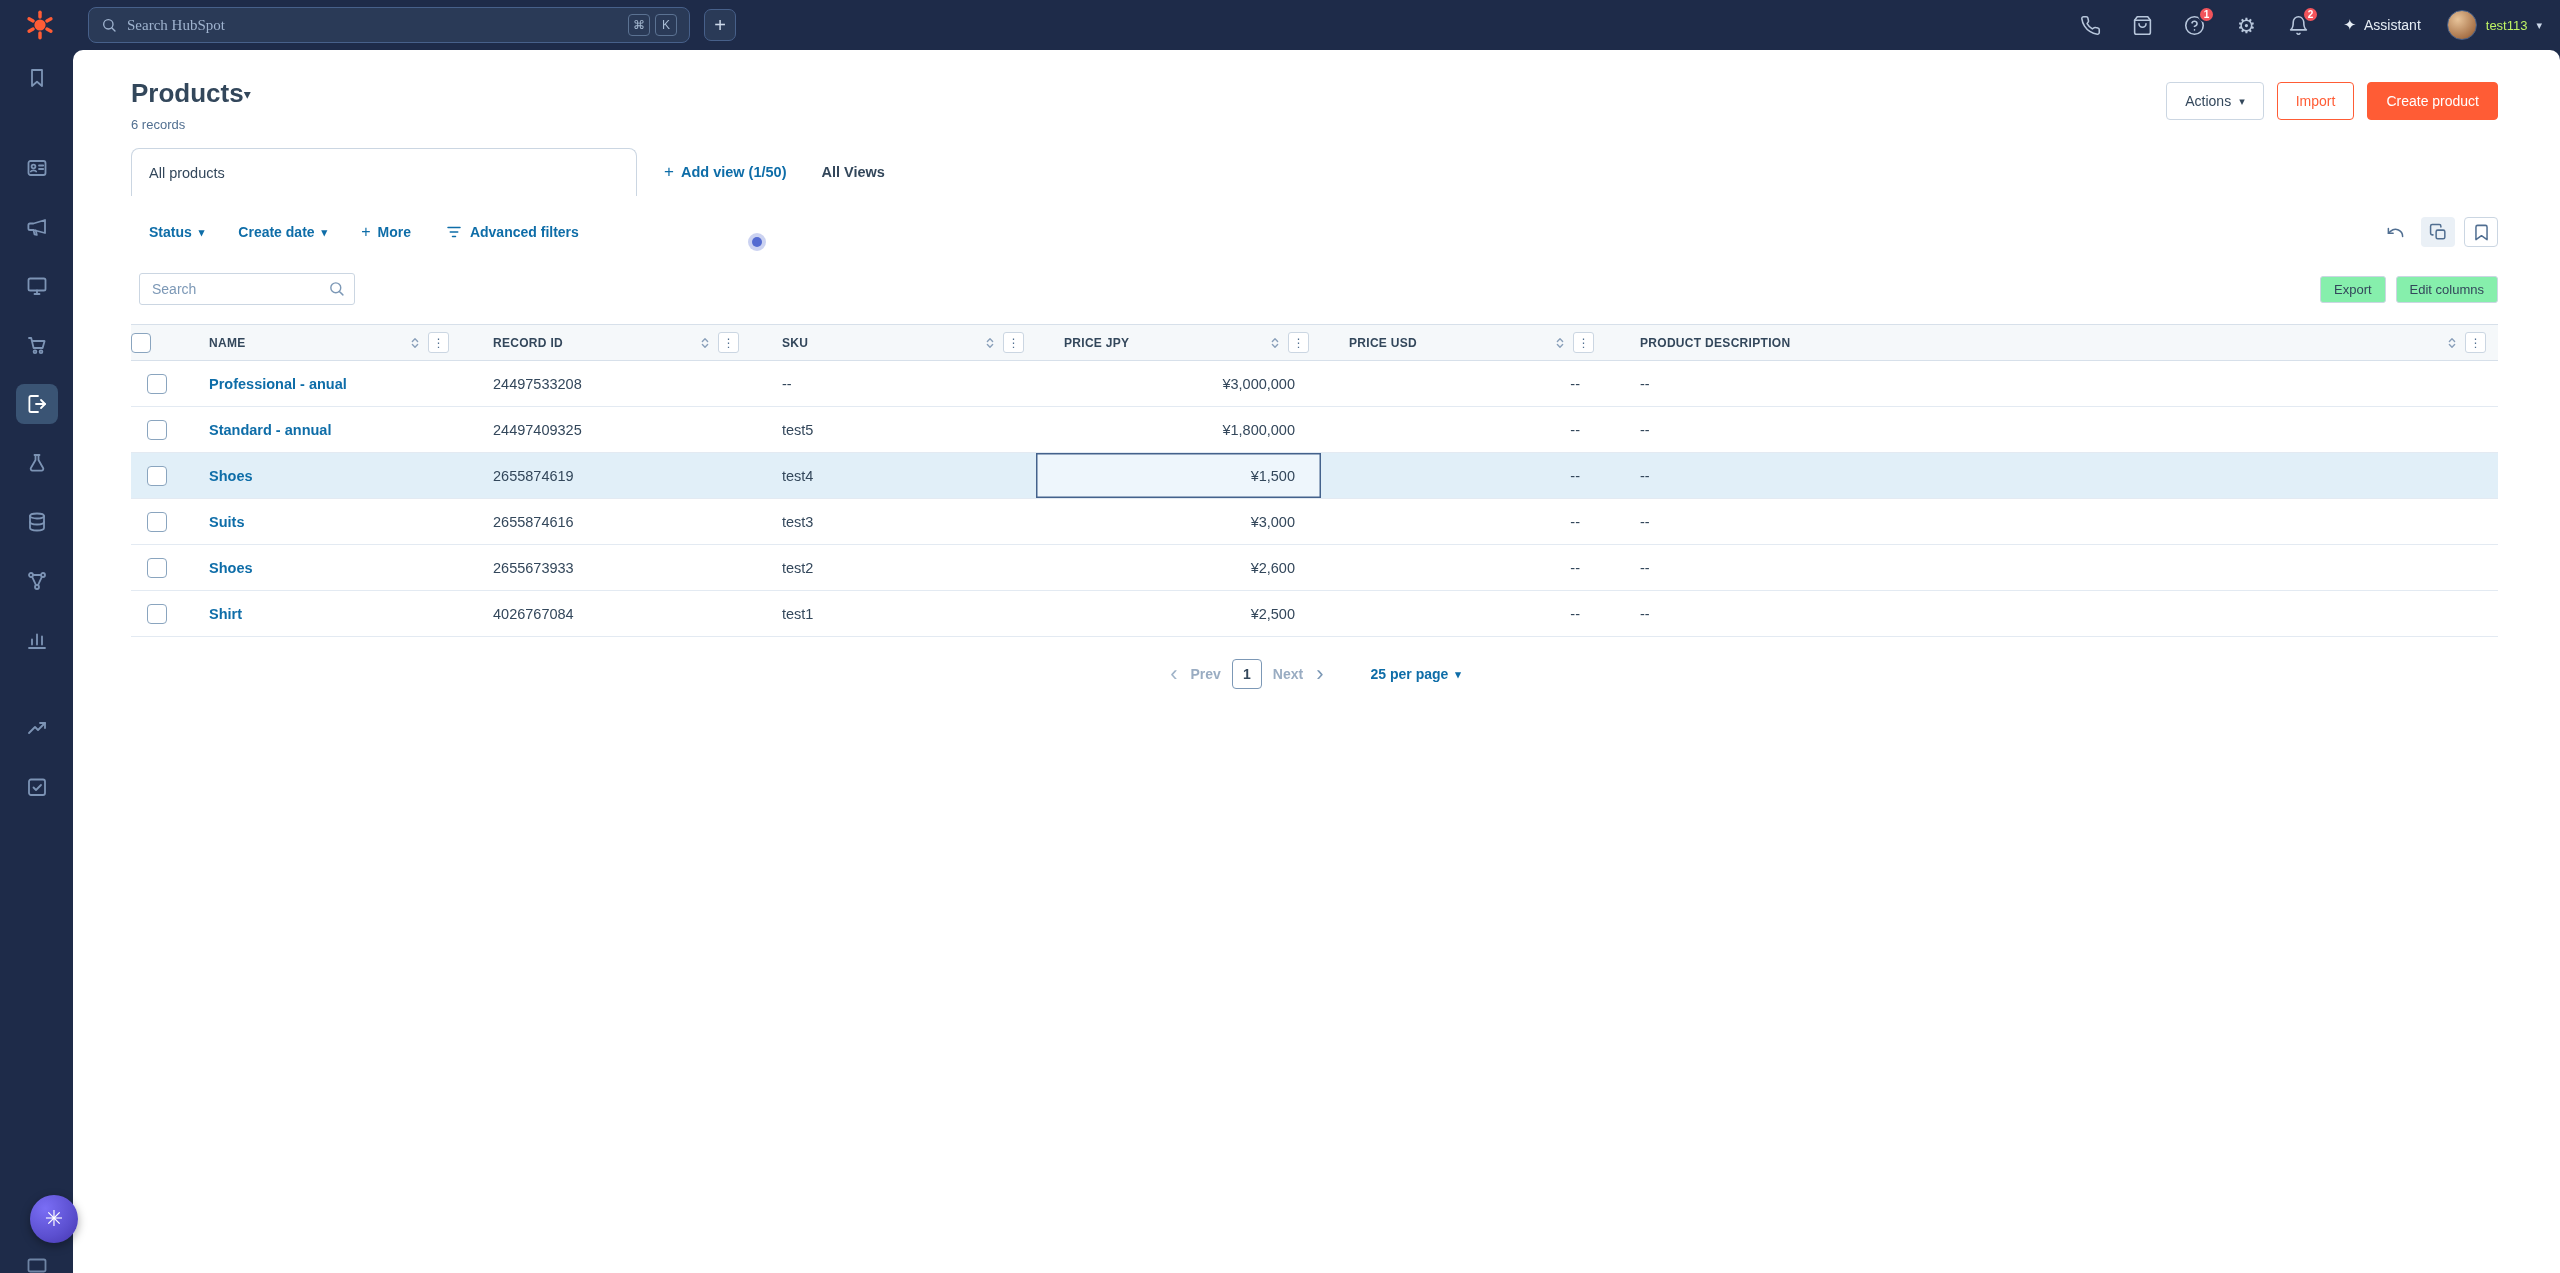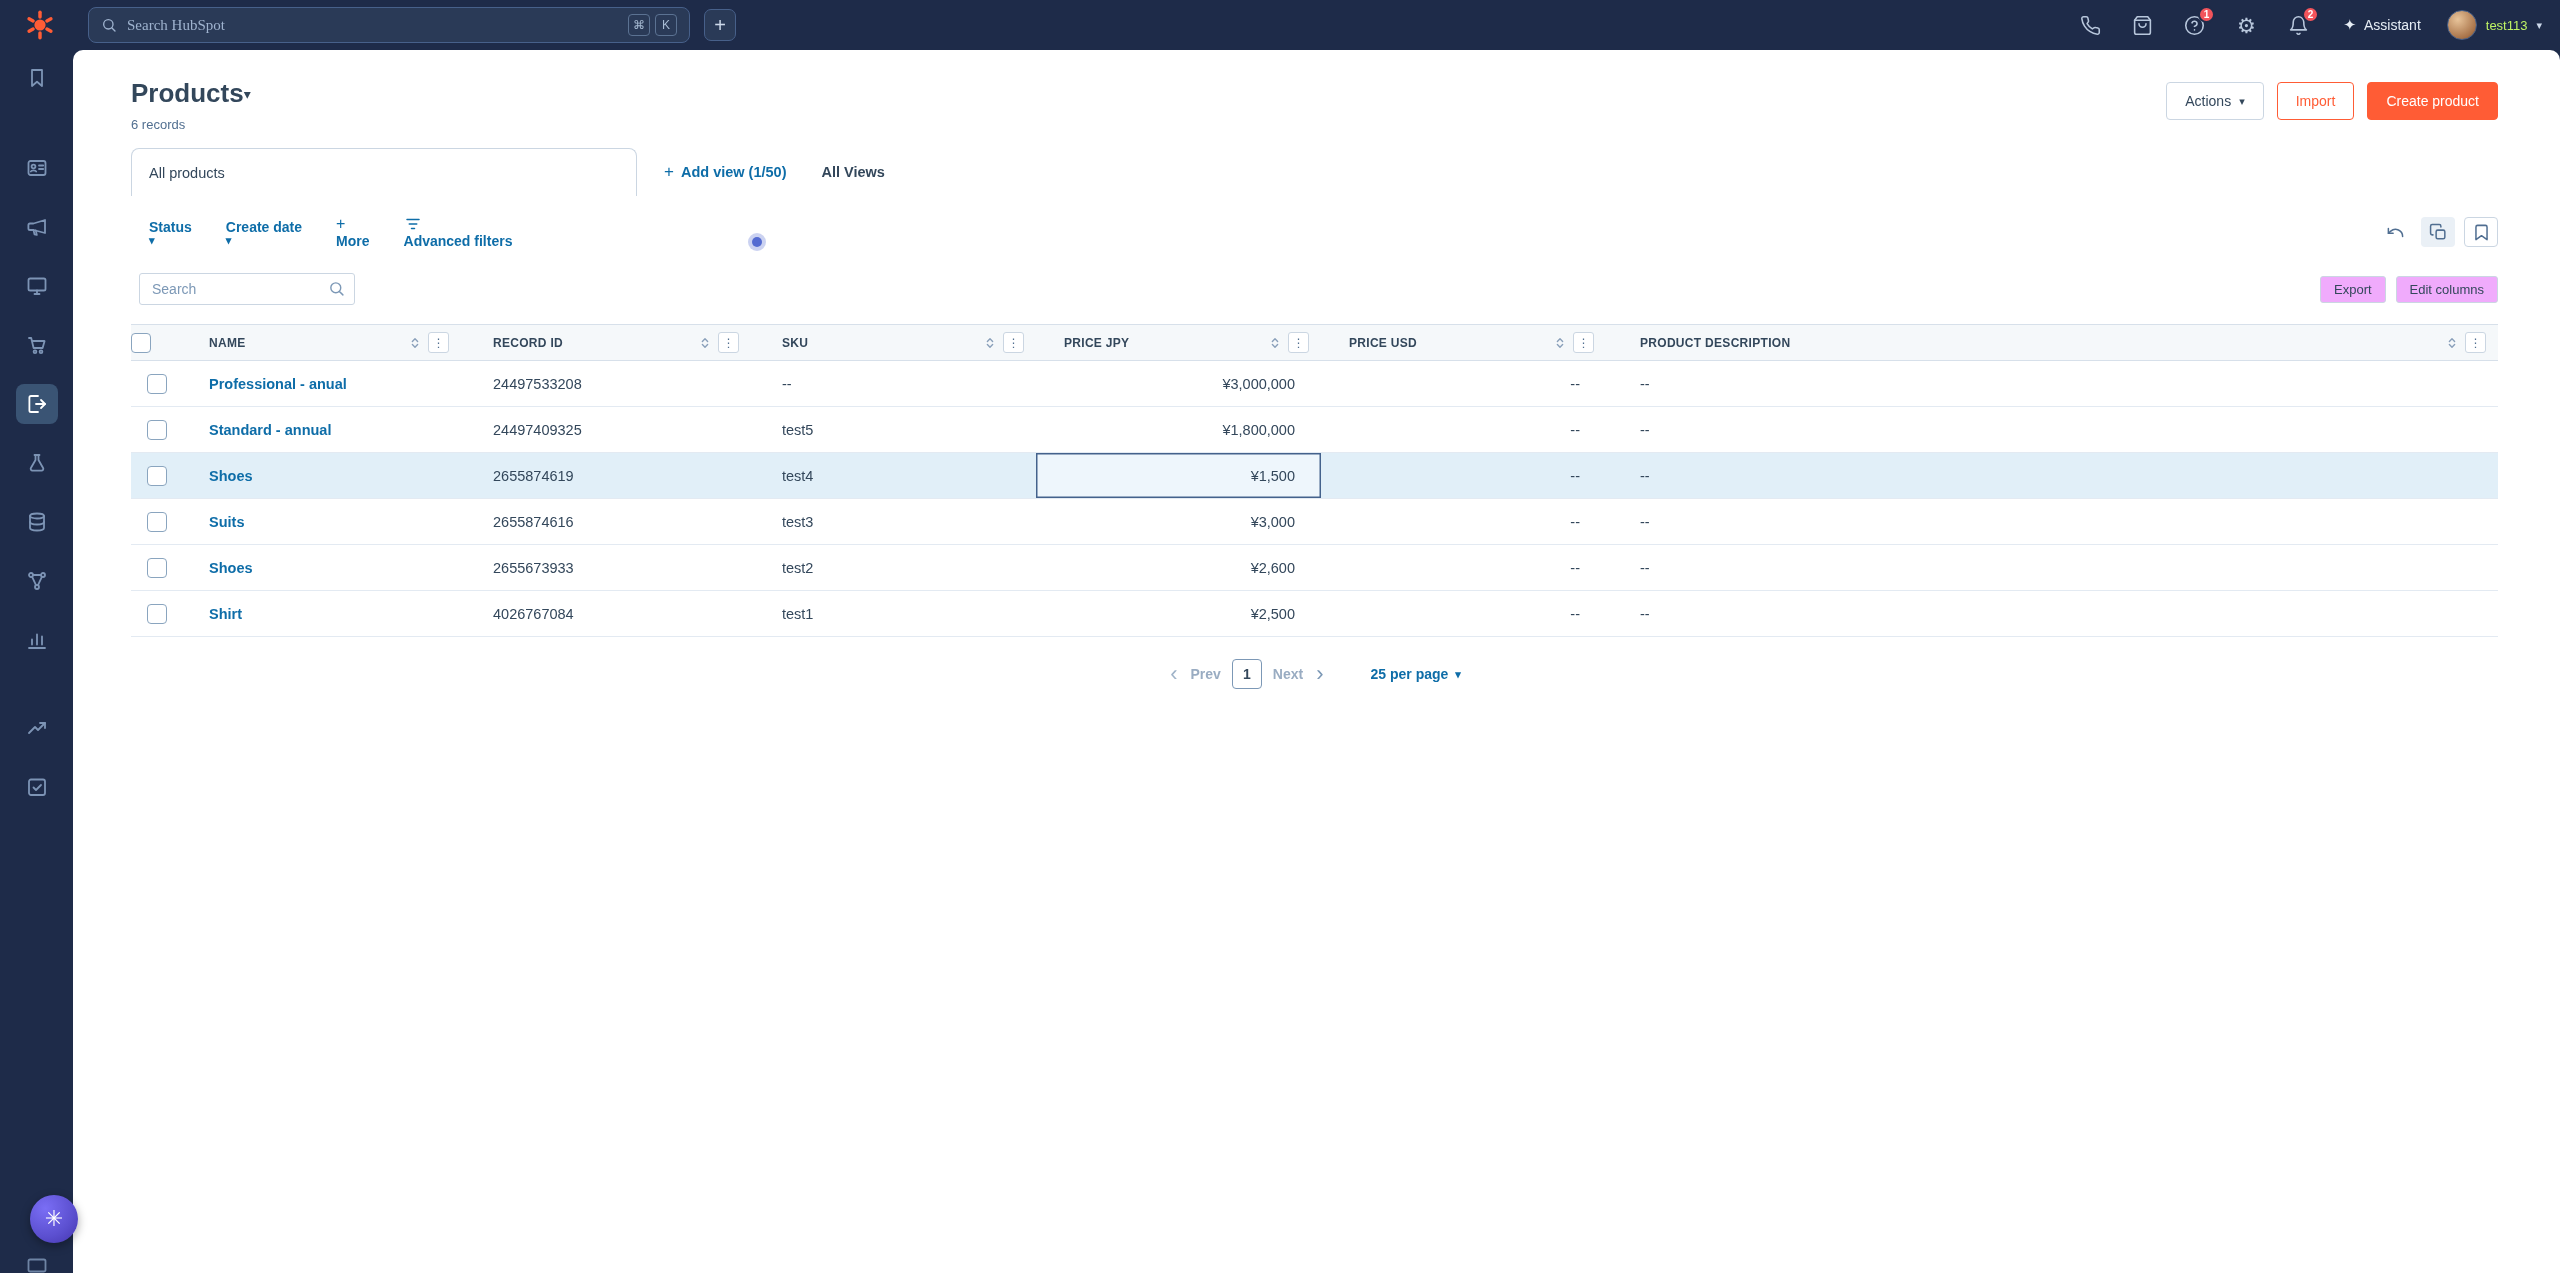--- a/index.html
+++ b/index.html
@@ -69,36 +69,36 @@
 
   .tabs-row{display:flex;align-items:flex-end;margin-top:16px;padding:0 62px 0 58px;height:48px;}
   .tab-active{width:506px;height:48px;background:#fff;border:1px solid var(--border);border-bottom:none;border-radius:8px 8px 0 0;display:flex;align-items:center;padding:0 17px;font-size:14.5px;font-weight:500;color:var(--heading);cursor:pointer;}
   .add-view{margin-left:27px;height:48px;display:flex;align-items:center;gap:7px;color:var(--link);font-size:14.5px;font-weight:600;cursor:pointer;}
   .add-view .plus{font-size:17px;font-weight:400;}
   .all-views{margin-left:35px;height:48px;display:flex;align-items:center;color:var(--heading);font-size:14.5px;font-weight:bold;cursor:pointer;}
   .beacon{position:absolute;left:675px;top:183px;width:18px;height:18px;border-radius:50%;background:rgba(84,107,209,.30);display:flex;align-items:center;justify-content:center;cursor:pointer;z-index:12;}
   .beacon::after{content:"";width:10px;height:10px;border-radius:50%;background:#546bd1;}
 
   .filter-row{display:flex;align-items:center;margin:16px 62px 0 58px;padding-left:18px;height:40px;gap:34px;}
-  .filter-link{display:flex;align-items:flex-start;gap:0;color:var(--link);font-size:14px;font-weight:600;cursor:pointer;flex-direction:column;}
+  .filter-link{display:flex;align-items:center;gap:7px;color:var(--link);font-size:14px;font-weight:600;cursor:pointer;}
   .filter-link .caret{color:var(--link);}
   .filter-link .plus{font-size:16px;font-weight:400;}
   .view-tools{margin-left:auto;display:flex;align-items:center;gap:9px;}
   .tool-btn{width:34px;height:30px;border-radius:4px;display:flex;align-items:center;justify-content:center;cursor:pointer;background:transparent;border:none;}
   .tool-btn.boxed{background:#eaf0f6;}
   .tool-btn.bordered{border:1px solid var(--border);background:#fff;}
 
   .table-area{margin:20px 62px 0 58px;}
   .table-toolbar{display:flex;align-items:center;height:34px;}
   .tbl-search{position:relative;margin-left:8px;width:216px;height:32px;}
   .tbl-search input{width:100%;height:100%;border:1px solid var(--border);border-radius:3px;padding:0 36px 0 12px;font-size:14px;font-family:inherit;color:var(--heading);outline:none;}
   .tbl-search input::placeholder{color:#7c98b6;}
   .tbl-search svg{position:absolute;right:10px;top:7px;}
   .toolbar-right{margin-left:auto;display:flex;align-items:center;gap:10px;}
-  .btn-small{height:27px;border:1px solid var(--border);border-radius:3px;background:#f0abfc;color:var(--heading);font-size:13px;font-family:inherit;padding:0 13px;cursor:pointer;}
+  .btn-small{height:27px;border:1px solid var(--border);border-radius:3px;background:#86efac;color:var(--heading);font-size:13px;font-family:inherit;padding:0 13px;cursor:pointer;}
 
   .table{margin-top:18px;}
   .thead{display:flex;align-items:center;height:37px;background:var(--header-bg);border-top:1px solid #d7e0ea;border-bottom:1px solid #d7e0ea;}
   .thead .cell{justify-content:flex-start;padding-right:12px;}
   .col-label{font-size:12px;font-weight:bold;color:var(--heading);letter-spacing:.3px;white-space:nowrap;}
   .hdr-controls{margin-left:auto;display:flex;align-items:center;gap:6px;}
   .sort-btn{background:none;border:none;cursor:pointer;display:flex;align-items:center;padding:0;}
   .menu-btn{width:21px;height:21px;border:1px solid var(--border);border-radius:3px;background:#fff;color:#516f90;font-size:12px;display:flex;align-items:center;justify-content:center;cursor:pointer;line-height:1;}
 
   .trow{display:flex;align-items:stretch;height:46px;border-bottom:1px solid var(--row-border);background:#fff;font-size:14.5px;color:var(--heading);}

